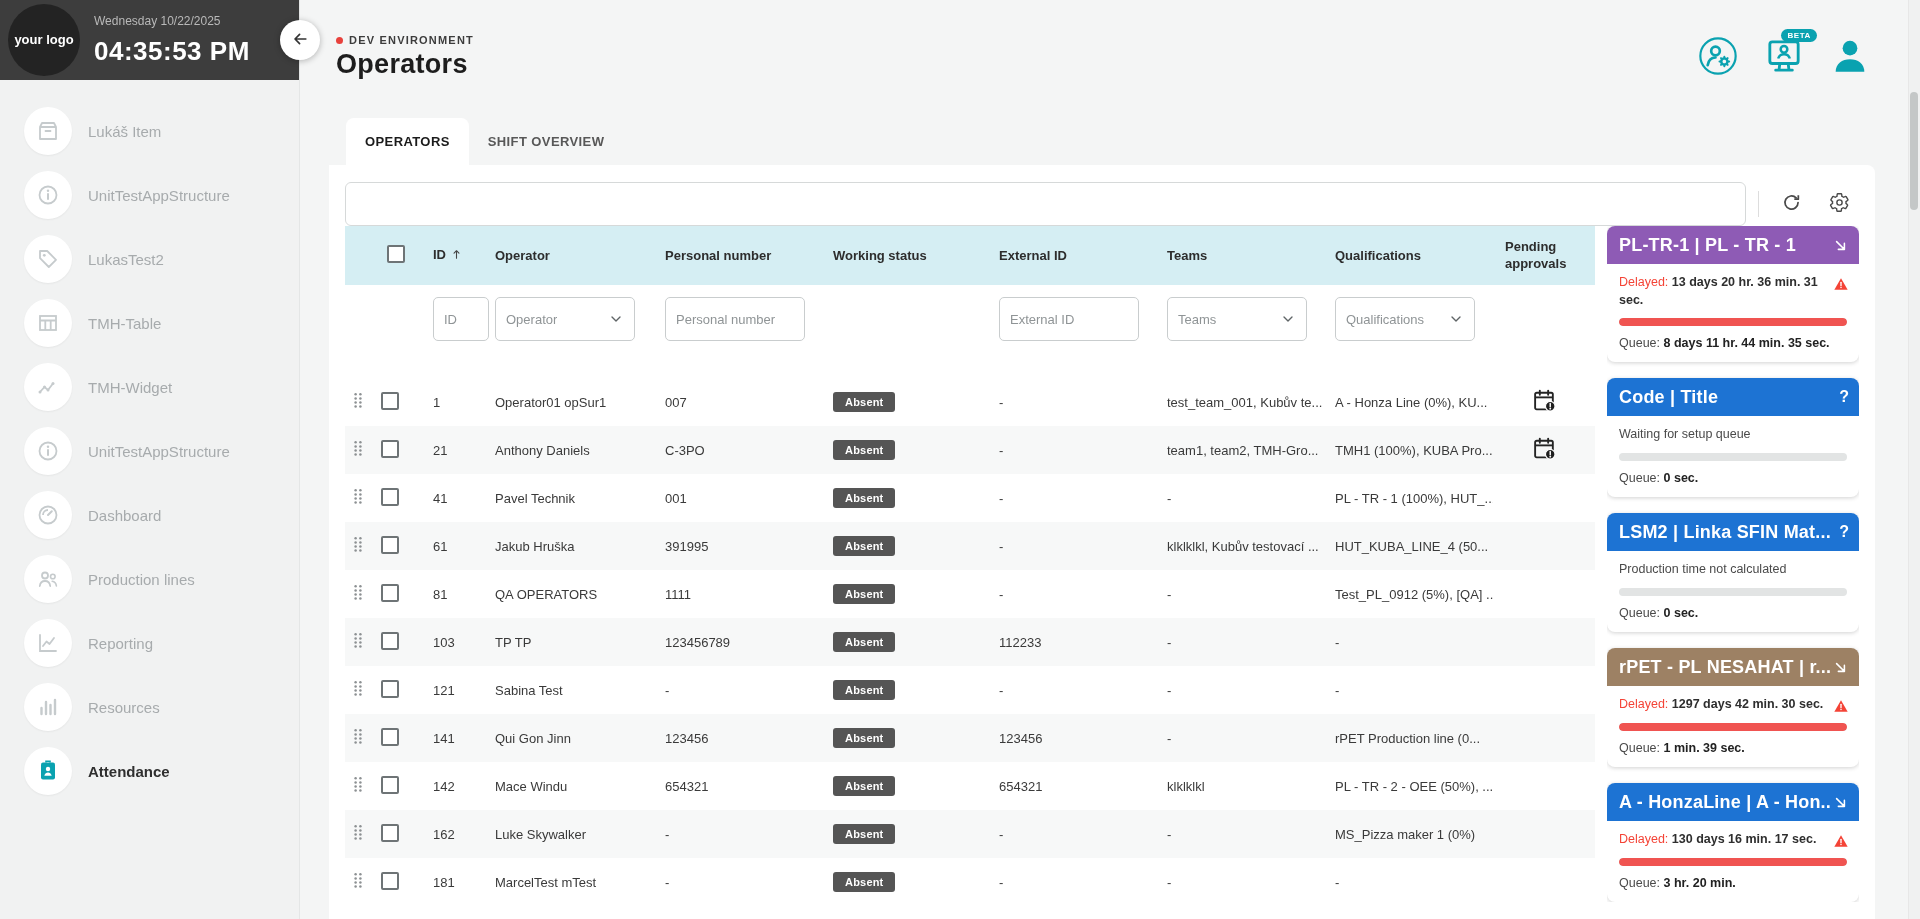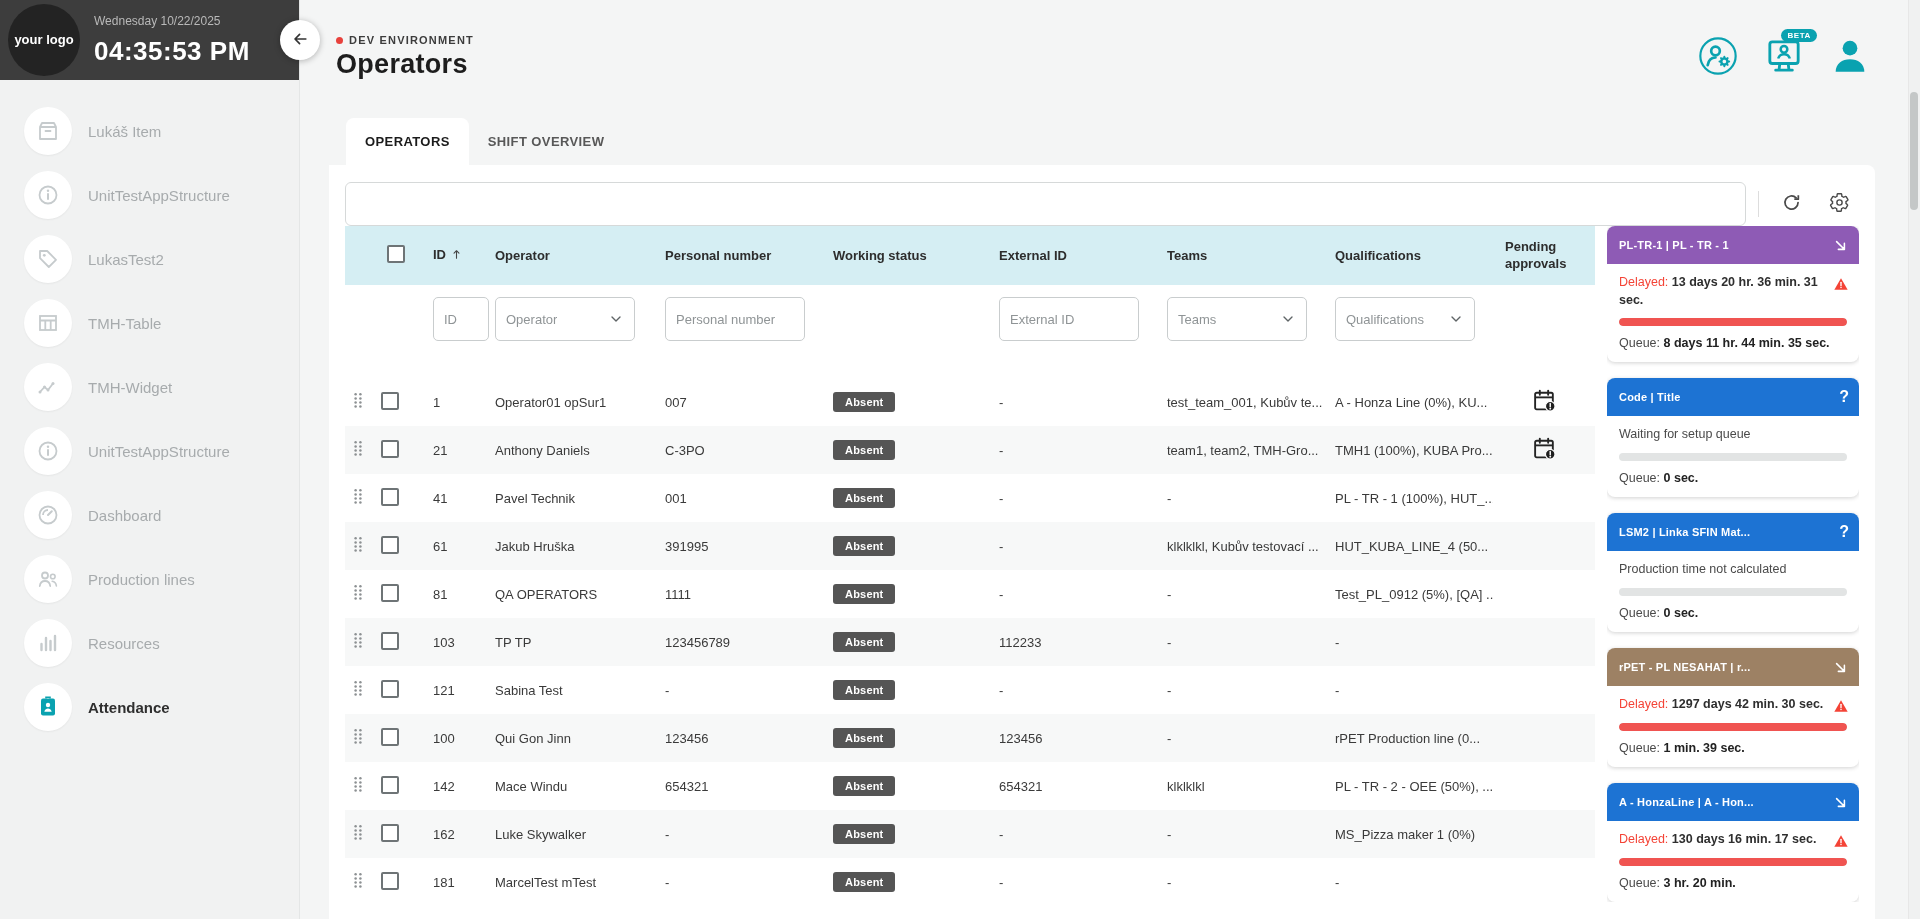--- a/index.html
+++ b/index.html
@@ -74,21 +74,21 @@
 .checkbox{width:18px;height:18px;border:2px solid #6e7476;border-radius:2px;display:inline-block;background:#fff;cursor:pointer}
 .badge{background:var(--badge);color:#fff;font-size:11px;font-weight:bold;padding:4px 12px;border-radius:3px;display:inline-block;letter-spacing:.2px}
 td.c-pending{text-align:center;padding:0}
 .cal{color:#242424;display:inline-flex;cursor:pointer}
 .cal svg{width:25px;height:25px}
 
 
 .cards{width:252px;flex:none;display:flex;flex-direction:column;gap:16px;overflow:hidden}
 .card{border-radius:8px;box-shadow:0 1px 4px rgba(0,0,0,.18);background:#fff;flex:none}
 .card-head{height:38px;border-radius:8px 8px 0 0;display:flex;align-items:center;justify-content:space-between;padding:0 10px 0 12px;color:#fff}
-.card-title{font-size:11px;font-weight:bold;white-space:nowrap;overflow:hidden;letter-spacing:.2px}
+.card-title{font-size:18px;font-weight:bold;white-space:nowrap;overflow:hidden;letter-spacing:.2px}
 .card-hicon{font-size:16px;font-weight:bold;display:flex;align-items:center;cursor:pointer}
 .card-hicon svg{width:17px;height:17px}
 .card-body{padding:9px 12px 12px;position:relative}
 .status-line{font-size:12.5px;line-height:1.45;color:#333;padding-right:22px;min-height:19px}
 .status-line .dl{color:var(--red)}
 .status-line b{color:#2e2e2e}
 .status-line.plain{color:#4a4a4a;padding-right:0}
 .warn{position:absolute;right:10px;top:12px;display:flex}
 .warn svg{width:16px;height:16px}
 .bar{height:8px;border-radius:4px;background:#e2e4e4;margin:9px 0 10px;overflow:hidden}
@@ -185,20 +185,29 @@
         <div class="menu-item">
           <span class="menu-icon-circle">
             <svg viewBox="0 0 24 24">
               <circle cx="9" cy="8.5" r="3" fill="none" stroke="currentColor" stroke-width="1.8"></circle>
               <path d="M3.8 19c.4-3.2 2.7-5 5.2-5s4.8 1.8 5.2 5" fill="none" stroke="currentColor" stroke-width="1.8" stroke-linecap="round"></path>
               <circle cx="16.8" cy="9.5" r="2.3" fill="none" stroke="currentColor" stroke-width="1.6"></circle>
               <path d="M16.2 14.3c2.3.3 3.9 2 4.2 4.7" fill="none" stroke="currentColor" stroke-width="1.6" stroke-linecap="round"></path>
             </svg>
           </span>
           <span class="menu-label">Production lines</span>
+        </div>
+        <div class="menu-item">
+          <span class="menu-icon-circle">
+            <svg viewBox="0 0 24 24">
+              <path d="M4 4v16h16" fill="none" stroke="currentColor" stroke-width="1.8" stroke-linecap="round"></path>
+              <path d="M7 15l3.5-4.5 3 2.5 4.5-6" fill="none" stroke="currentColor" stroke-width="1.8" stroke-linecap="round" stroke-linejoin="round"></path>
+            </svg>
+          </span>
+          <span class="menu-label">Reporting</span>
         </div>
         <div class="menu-item">
           <span class="menu-icon-circle">
             <svg viewBox="0 0 24 24">
               <path d="M5.5 19v-6M10 19V7M14.5 19v-9M19 19V5" stroke="currentColor" stroke-width="2.4" stroke-linecap="round"></path>
             </svg>
           </span>
           <span class="menu-label">Resources</span>
         </div>
         <div class="menu-item active">
@@ -548,21 +557,21 @@
                           <circle cx="2.6" cy="6.4" r="1.25"></circle>
                           <circle cx="7.4" cy="6.4" r="1.25"></circle>
                           <circle cx="2.6" cy="10.5" r="1.25"></circle>
                           <circle cx="7.4" cy="10.5" r="1.25"></circle>
                           <circle cx="2.6" cy="14.6" r="1.25"></circle>
                           <circle cx="7.4" cy="14.6" r="1.25"></circle>
                         </g>
                       </svg>
                     </span></td>
                   <td class="c-check"><span class="checkbox"></span></td>
-                  <td>100</td>
+                  <td>141</td>
                   <td>Qui Gon Jinn</td>
                   <td>123456</td>
                   <td><span class="badge">Absent</span></td>
                   <td>123456</td>
                   <td>-</td>
                   <td>rPET Production line (0...</td>
                   <td class="c-pending"></td>
                 </tr>
                 <tr>
                   <td class="c-handle"><span class="drag">

